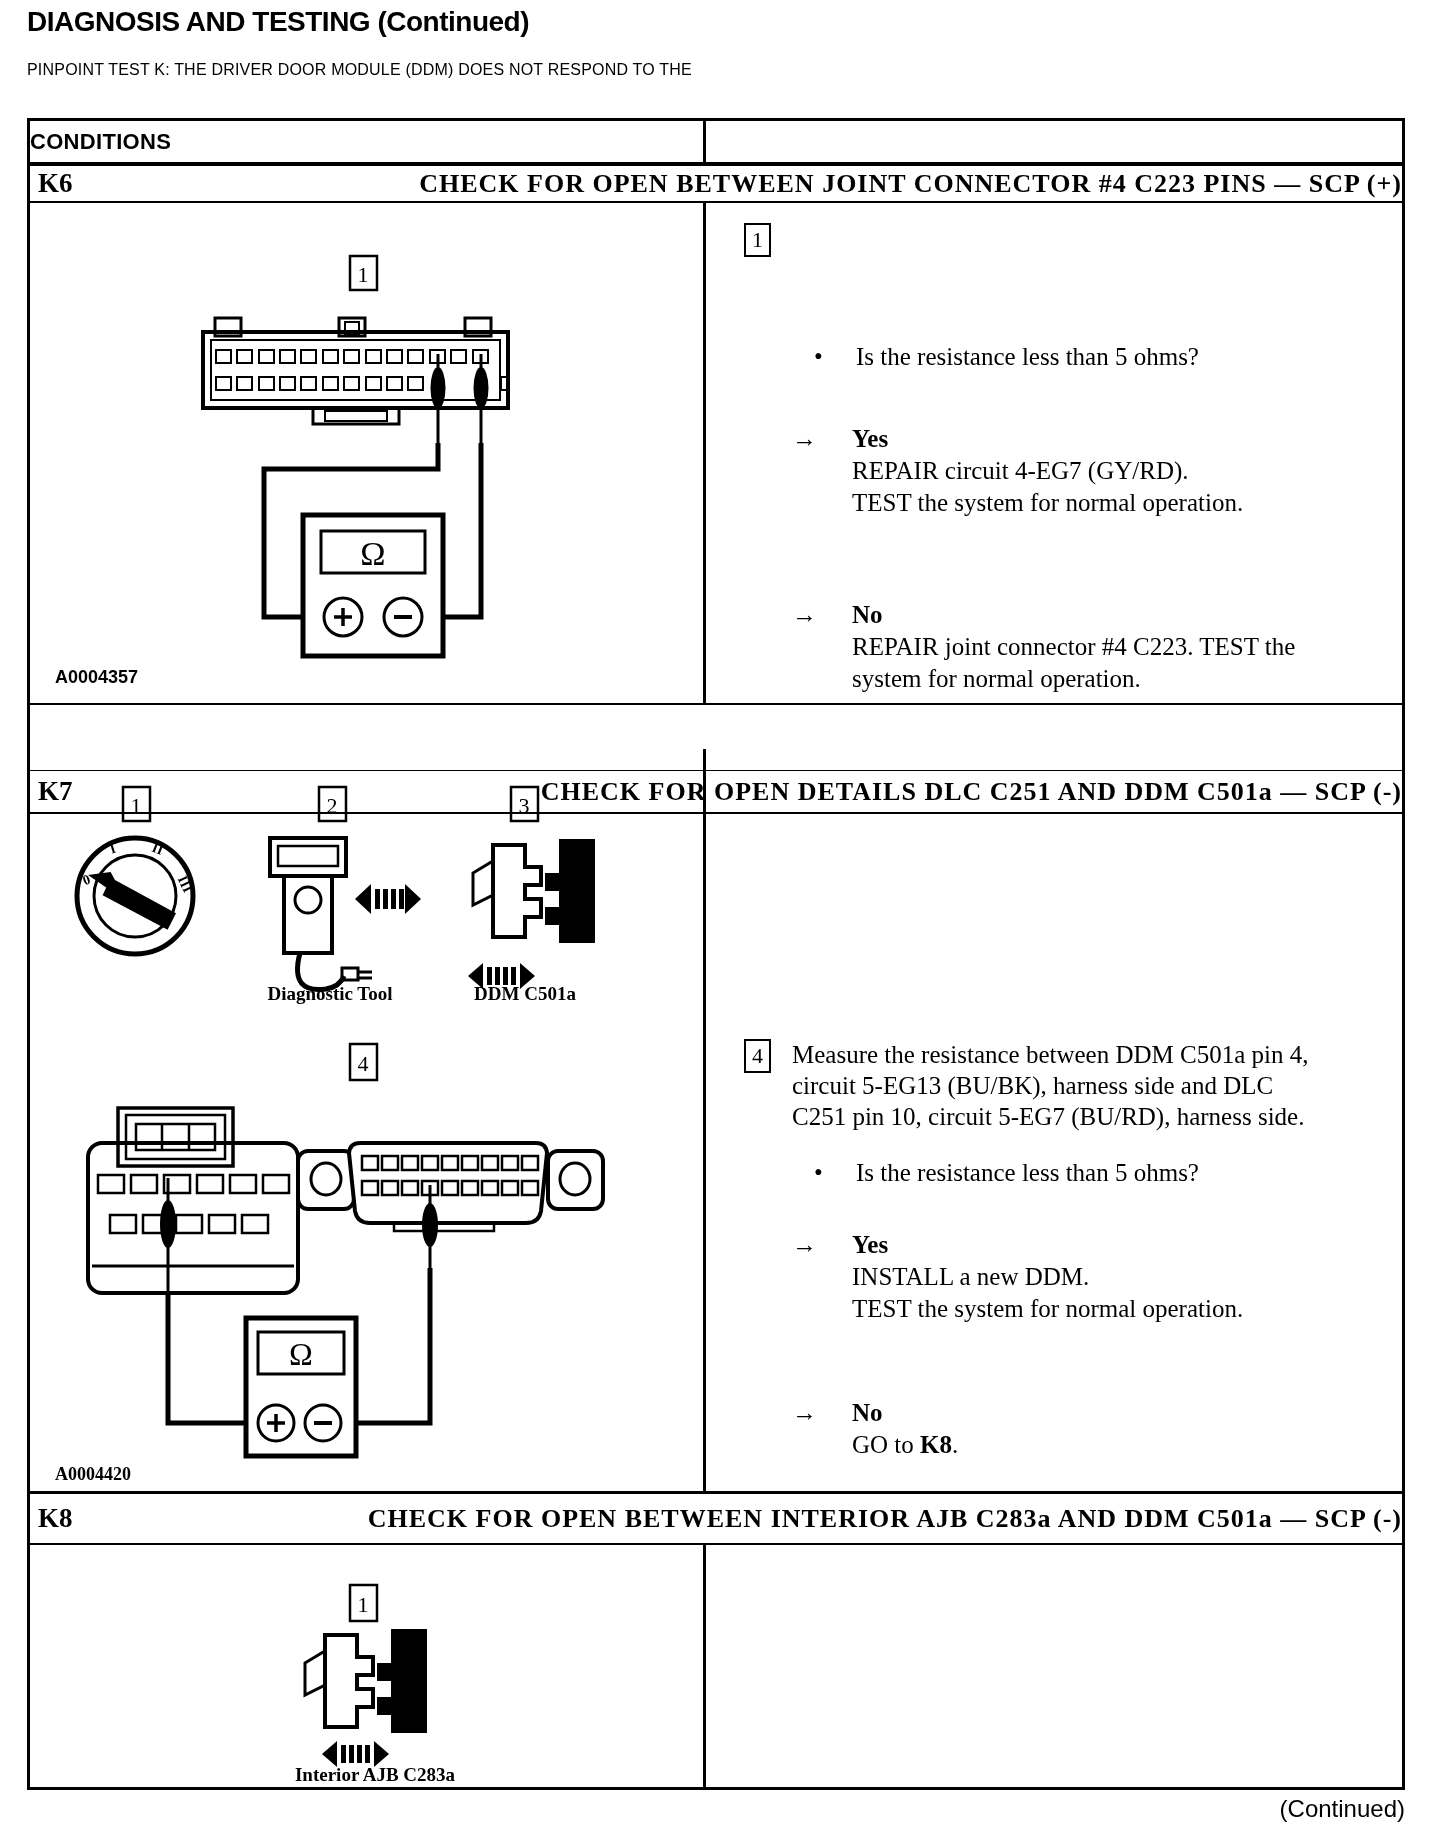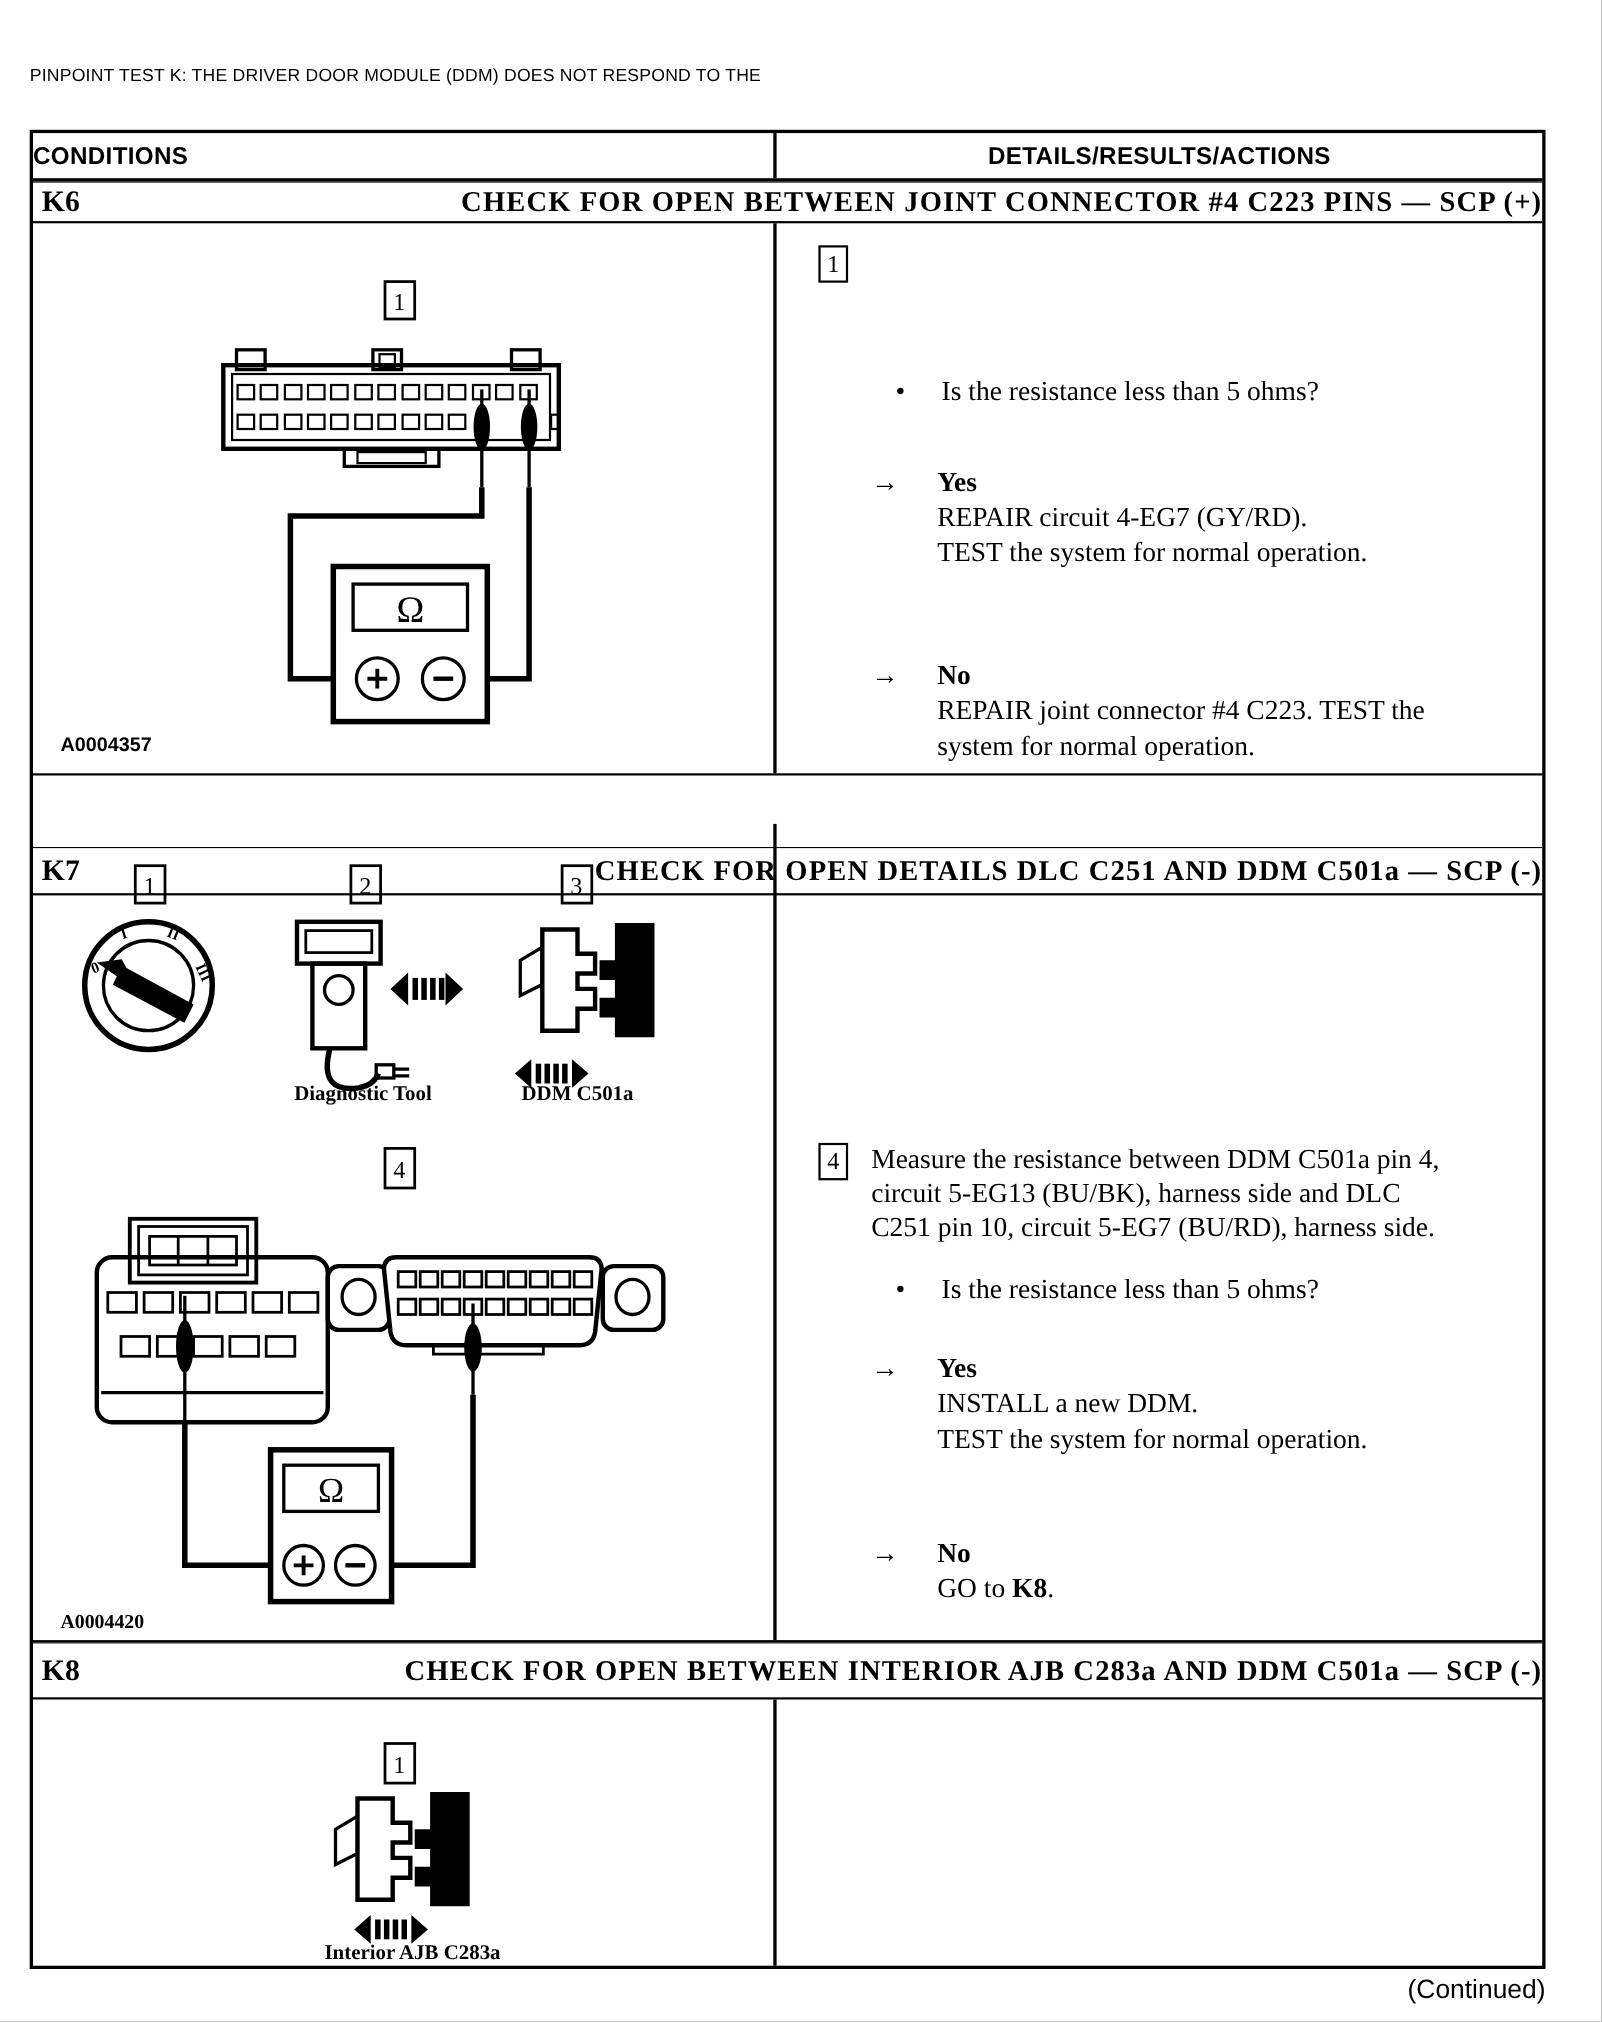--- a/index.html
+++ b/index.html
@@ -35,32 +35,30 @@
   .footer{right:51px;top:1795px;font-family:"Liberation Sans",sans-serif;font-size:24px;}
   svg{display:block;}
   svg text{font-family:"Liberation Serif",serif;}
   .sv{position:absolute;left:0;top:0;}
 </style>
 </head>
 <body>
 
 <div class="sheet">
 
+  <div class="abs h1">DIAGNOSIS AND TESTING (Continued)</div>
   <div class="abs h2">
     <div>PINPOINT TEST K: THE DRIVER DOOR MODULE (DDM) DOES NOT RESPOND TO THE</div>
   </div>
 
   <div class="abs tbl">
 
     <div class="row hdr">
       <div class="cl">
         <span>CONDITIONS</span>
-      </div>
-      <div class="cr">
-        <span>DETAILS/RESULTS/ACTIONS</span>
       </div>
     </div>
 
     <div class="row trow" style="top:44px;height:38px;">
       <span class="kid">K6</span>
       <span>CHECK FOR OPEN BETWEEN JOINT CONNECTOR #4 C223 PINS — SCP (+)</span>
     </div>
 
     <div class="row brow" style="top:82px;height:502px;">
       <div class="bl">

